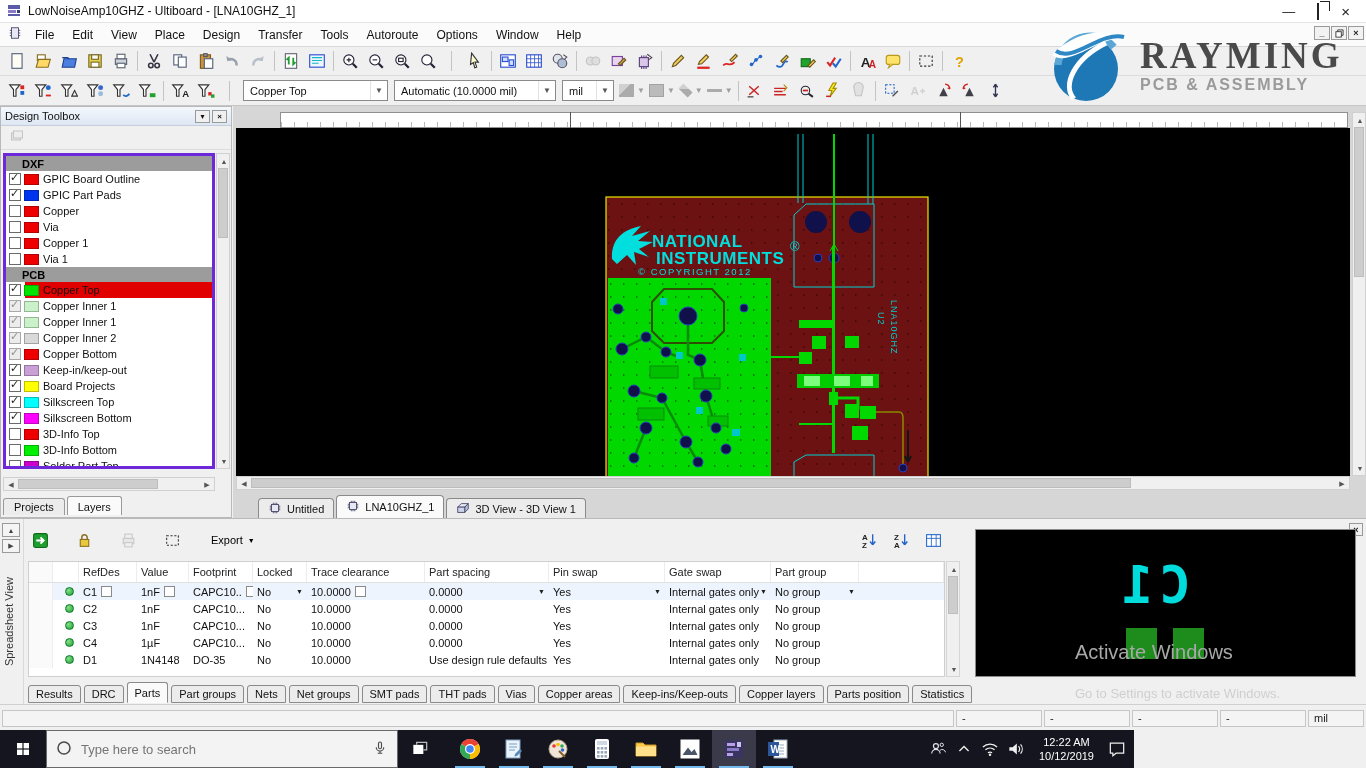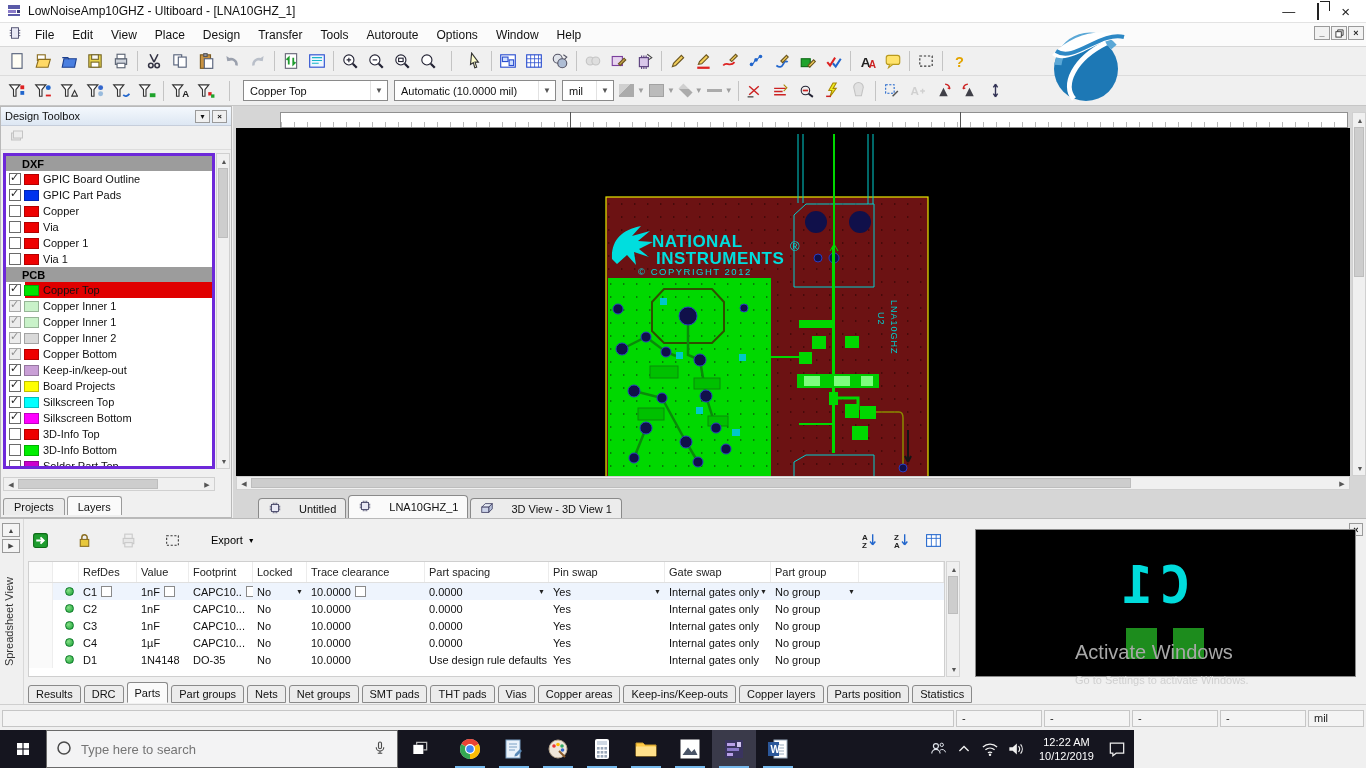--- a/index.html
+++ b/index.html
@@ -58,21 +58,21 @@
   .thumb{position:absolute;background:#cdcdcd;border:1px solid #bdbdbd}
   .tbox-tabs{position:absolute;left:2px;bottom:2px;height:22px;display:flex;align-items:flex-end}
   .xtab{border:1px solid #9a9a9a;border-bottom:none;background:#ececec;padding:2px 10px;font-size:11px;border-radius:3px 3px 0 0;margin-right:2px;display:flex;align-items:center;gap:4px}
   .xtab.active{background:#fafafa;padding-top:4px}
   
   .canvas-zone{position:absolute;left:233px;top:106px;width:1133px;height:412px;background:#d6d6d6}
   .ruler{position:absolute;left:47px;top:6px;width:1068px;height:16px;background:#fff;border:1px solid #909090;background-image:repeating-linear-gradient(90deg,#b9b9b9 0 1px,transparent 1px 13px);background-size:100% 5px;background-repeat:repeat-x;background-position:0 100%}
   .rulemark{position:absolute;top:6px;width:1px;height:16px;background:#555}
   .pcbsvg{position:absolute;left:3px;top:22px}
   .dtabs{position:absolute;left:3px;top:388px;height:24px;display:flex;align-items:flex-end;padding-left:22px}
-  .dtab{border:1px solid #8a8a8a;border-bottom:none;background:#ececec;border-radius:4px 4px 0 0;padding:2px 9px;font-size:11px;display:flex;align-items:center;gap:17px;margin-right:2px;height:20px}
+  .dtab{border:1px solid #8a8a8a;border-bottom:none;background:#ececec;border-radius:4px 4px 0 0;padding:2px 9px;font-size:11px;display:flex;align-items:center;gap:5px;margin-right:2px;height:20px}
   .dtab.active{background:#fafafa;height:23px}
   
   .sheet{position:absolute;left:0;top:518px;width:1366px;height:186px;background:#f0f0f0;border-top:1px solid #b9b9b9}
   .sside{position:absolute;left:0;top:0;width:24px;height:100%;border-right:1px solid #d9d9d9}
   .sside .vlabel{position:absolute;left:3px;top:58px;writing-mode:vertical-rl;transform:rotate(180deg);font-size:11px;color:#333}
   .sside .sbtn{position:absolute;left:2px;width:18px;height:14px;border:1px solid #9a9a9a;background:#f4f4f4;font-size:7px;display:flex;align-items:center;justify-content:center;color:#444}
   .stb{position:absolute;left:28px;top:6px;height:30px;display:flex;align-items:center;gap:20px}
   .stb .tbtn{width:24px}
   .exportbtn{display:flex;align-items:center;gap:5px;font-size:11px;padding:2px 6px}
   .stb-right{position:absolute;right:420px;top:6px;height:30px;display:flex;align-items:center;gap:6px}
@@ -90,21 +90,21 @@
   .mini{width:11px;height:11px;border:1px solid #8a8a8a;background:#fff;margin-left:4px;flex:none}
   .tvscroll{position:absolute;left:946px;top:42px;width:14px;height:116px;background:#f0f0f0;border:1px solid #d5d5d5}
   .stabs{position:absolute;left:28px;top:161px;display:flex;align-items:flex-end;height:23px}
   .stab{border:1px solid #8a8a8a;background:#ececec;border-radius:3px 3px 0 0;padding:2px 7px;font-size:11px;margin-right:3px;height:18px;display:flex;align-items:center}
   .stab.active{background:#fafafa;height:21px;border-bottom-color:#fafafa}
   .preview{position:absolute;left:975px;top:10px;width:381px;height:148px;background:#000;border:1px solid #8a8a8a}
   .pvlabel{position:absolute;left:140px;top:25px;font-size:52px;font-weight:bold;color:#00dcdc;transform:scaleX(-1);letter-spacing:6px;font-family:"DejaVu Sans Mono",monospace}
   .pvpad{position:absolute;width:31px;height:31px;background:#1d8c1d}
   .watermark{position:absolute;left:1075px;top:122px;z-index:5;pointer-events:none}
   .wm1{font-size:20px;color:#a8a8a8}
-  .wm2{font-size:11px;color:#cfcfcf;margin-top:10px}
+  .wm2{font-size:13px;color:#cfcfcf;margin-top:22px}
   
   .statusbar{position:absolute;left:0;top:704px;width:1366px;height:26px;background:#f0f0f0;border-top:1px solid #cfcfcf;display:flex;align-items:flex-end;padding:0 2px 3px 2px;gap:2px}
   .scell{height:17px;border:1px solid #c6c6c6;background:#f4f4f4;font-size:11px;padding:1px 5px;color:#222}
   .scell.grow{flex:1}
   .scell.mid{width:86px}
   .scell.unit{width:56px}
   
   .taskbar{position:absolute;left:0;top:730px;width:1134px;height:38px;background:#15151f;display:flex;align-items:center}
   .startbtn{width:46px;height:38px;display:flex;align-items:center;justify-content:center}
   .searchbox{width:352px;height:38px;background:#f3f3f4;border:1px solid #6a6a6a;display:flex;align-items:center;padding:0 8px;gap:8px}
@@ -548,20 +548,24 @@
   </div>
 
   <div class="brand">
     <svg width="86" height="80" viewBox="0 0 86 80">
       <circle cx="42" cy="44" r="32" fill="#1d78b5"></circle>
       <path d="M14 40 A32 32 0 0 1 70 22" fill="none" stroke="#5aa7d6" stroke-width="7"></path>
       <path d="M8 30 C26 44 58 8 84 14 C62 2 30 6 8 30 Z" fill="#fff"></path>
       <path d="M12 26 C30 38 56 6 80 12" fill="none" stroke="#2d88c5" stroke-width="4"></path>
       <path d="M30 74 C18 60 30 34 62 18" fill="none" stroke="#fff" stroke-width="5"></path>
     </svg>
+    <div class="btxt">
+      <div class="bname">RAYMING</div>
+      <div class="btag">PCB &amp; ASSEMBLY</div>
+    </div>
   </div>
 
   <div class="toolbox">
     <div class="tbox-title">
       <span class="t">Design Toolbox</span>
       <span class="tbox-mini">▾</span>
       <span class="tbox-mini" style="font-weight:bold">×</span>
     </div>
     <div class="tbox-tools">
       <span style="opacity:.5"><svg width="16" height="16" viewBox="0 0 16 16">

